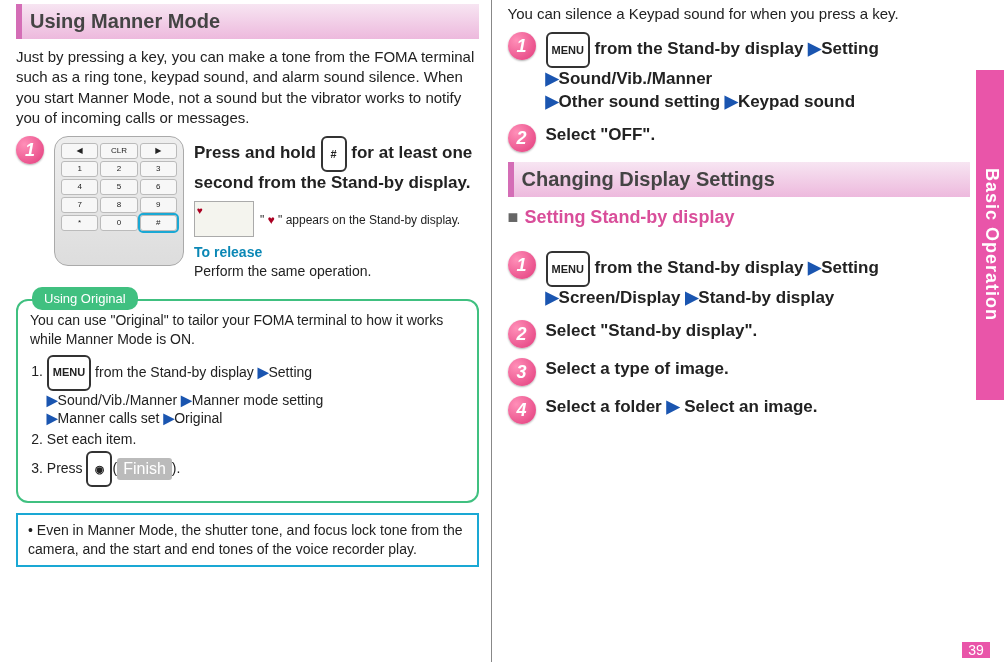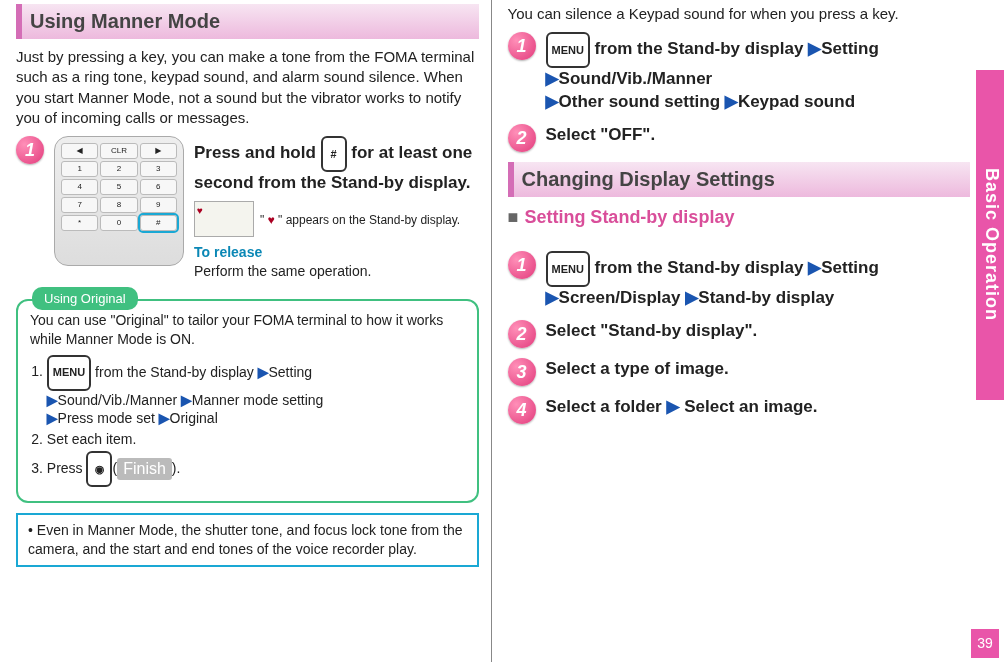--- a/index.html
+++ b/index.html
@@ -127,22 +127,22 @@
     color: #fff;
     writing-mode: vertical-rl;
     text-align: center;
     font-weight: bold;
     font-size: 18px;
     padding-top: 20px;
     letter-spacing: 1px;
   }
   .page-num {
     position: absolute;
-    right: 5px; bottom: 4px;
-    width: 28px; height: 29px;
+    right: 14px; bottom: 4px;
+    width: 28px; height: 16px;
     background: #e955a9;
     color:#fff;
     font-size: 14px;
     display:flex; align-items:center; justify-content:center;
   }
   .arrow { font-weight: bold; }
   .appears-note { font-size: 12px; font-weight: normal; }
 </style>
 </head>
 <body>
@@ -201,21 +201,21 @@
 
     <div class="callout">
       <div class="callout-tab">Using Original</div>
       <div>You can use "Original" to tailor your FOMA terminal to how it works while Manner Mode is ON.</div>
       <ol>
         <li>
           <span class="key-icon">MENU</span><span> from the Stand-by display</span>
           <span class="arrow" style="color:#1a55b0">▶</span><span>Setting</span><br>
           <span class="arrow" style="color:#1a55b0">▶</span><span>Sound/Vib./Manner</span>
           <span class="arrow" style="color:#1a55b0">▶</span><span>Manner mode setting</span><br>
-          <span class="arrow" style="color:#1a55b0">▶</span><span>Press mode set</span>
+          <span class="arrow" style="color:#1a55b0">▶</span><span>Manner calls set</span>
           <span class="arrow" style="color:#1a55b0">▶</span><span>Original</span>
         </li>
         <li>Set each item.</li>
         <li>
           <span>Press </span><span class="key-icon">◉</span>(<span class="finish-btn">Finish</span>)<span>.</span>
         </li>
       </ol>
     </div>
 
     <div class="note">• Even in Manner Mode, the shutter tone, and focus lock tone from the camera, and the start and end tones of the voice recorder play.</div>

